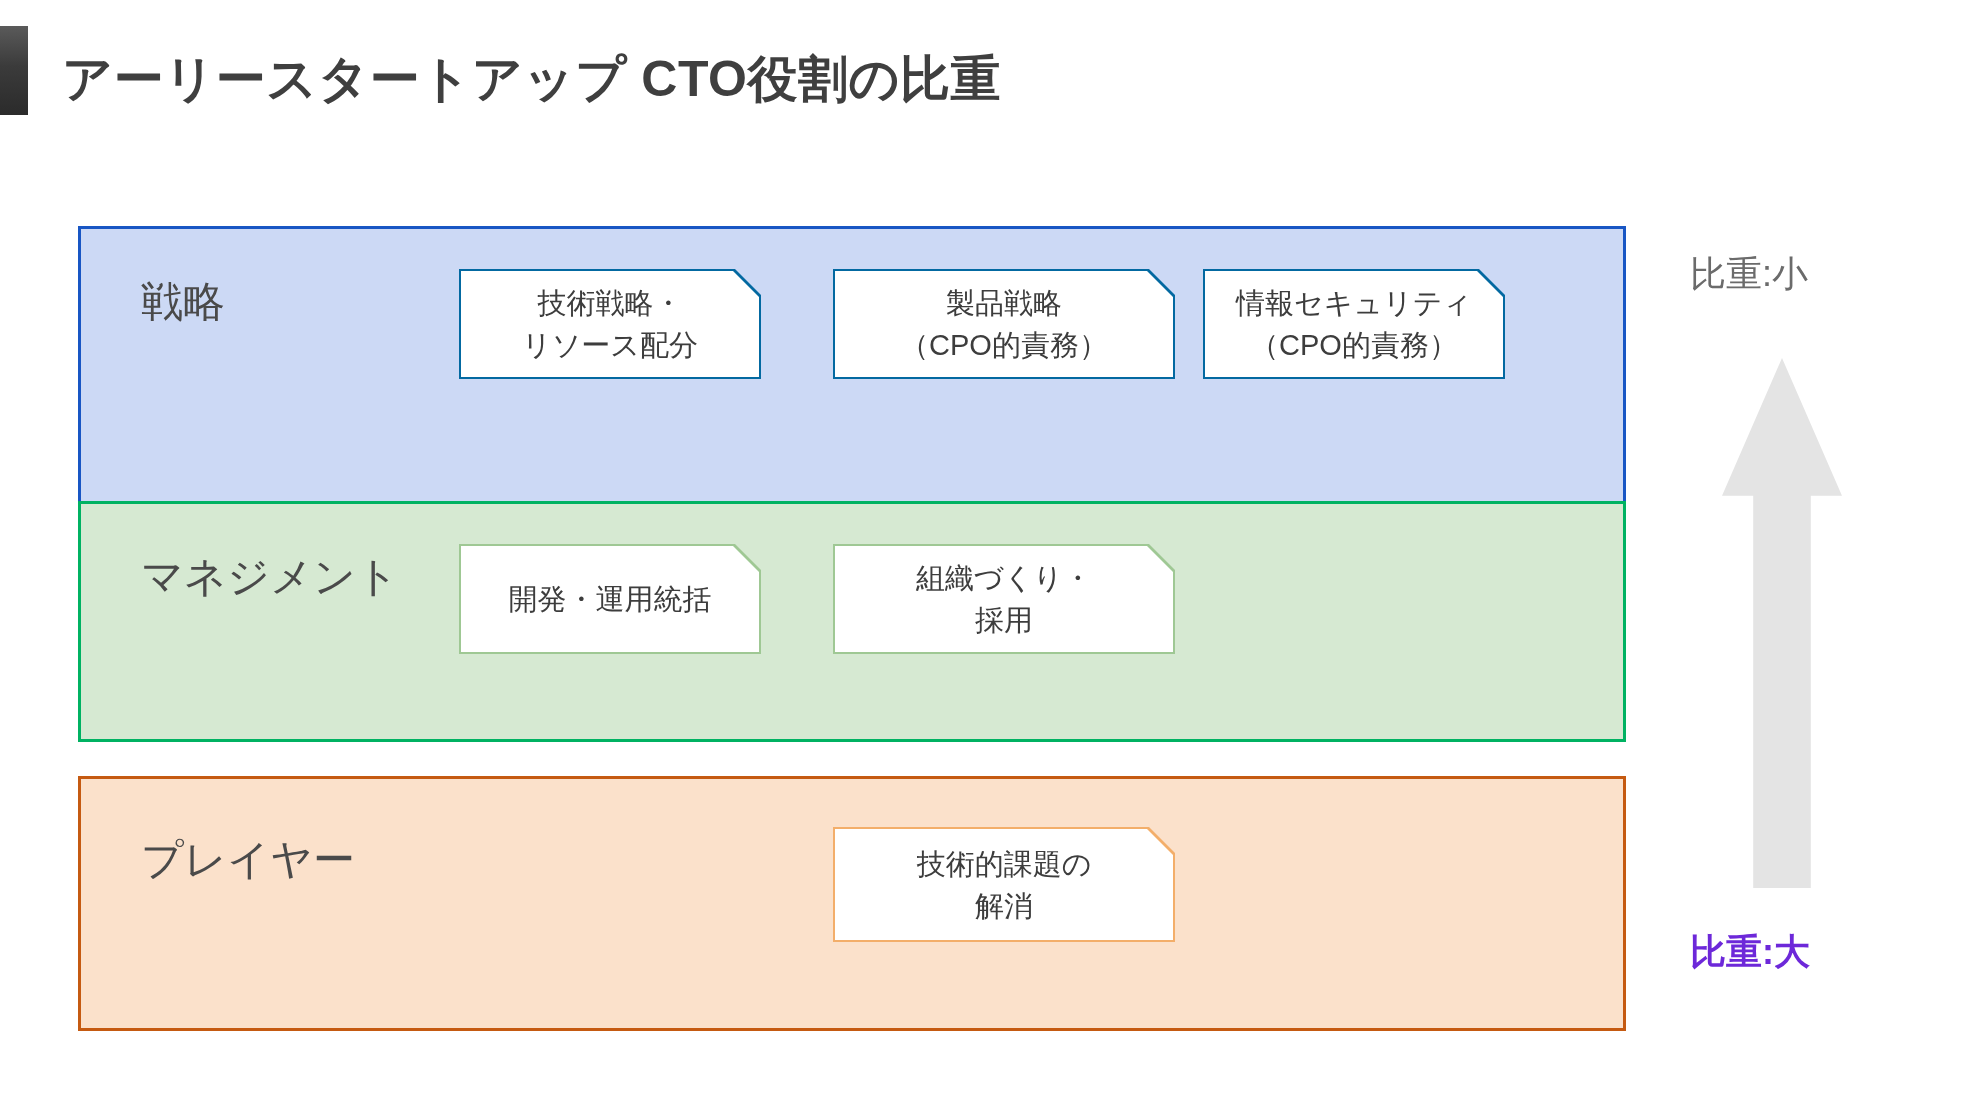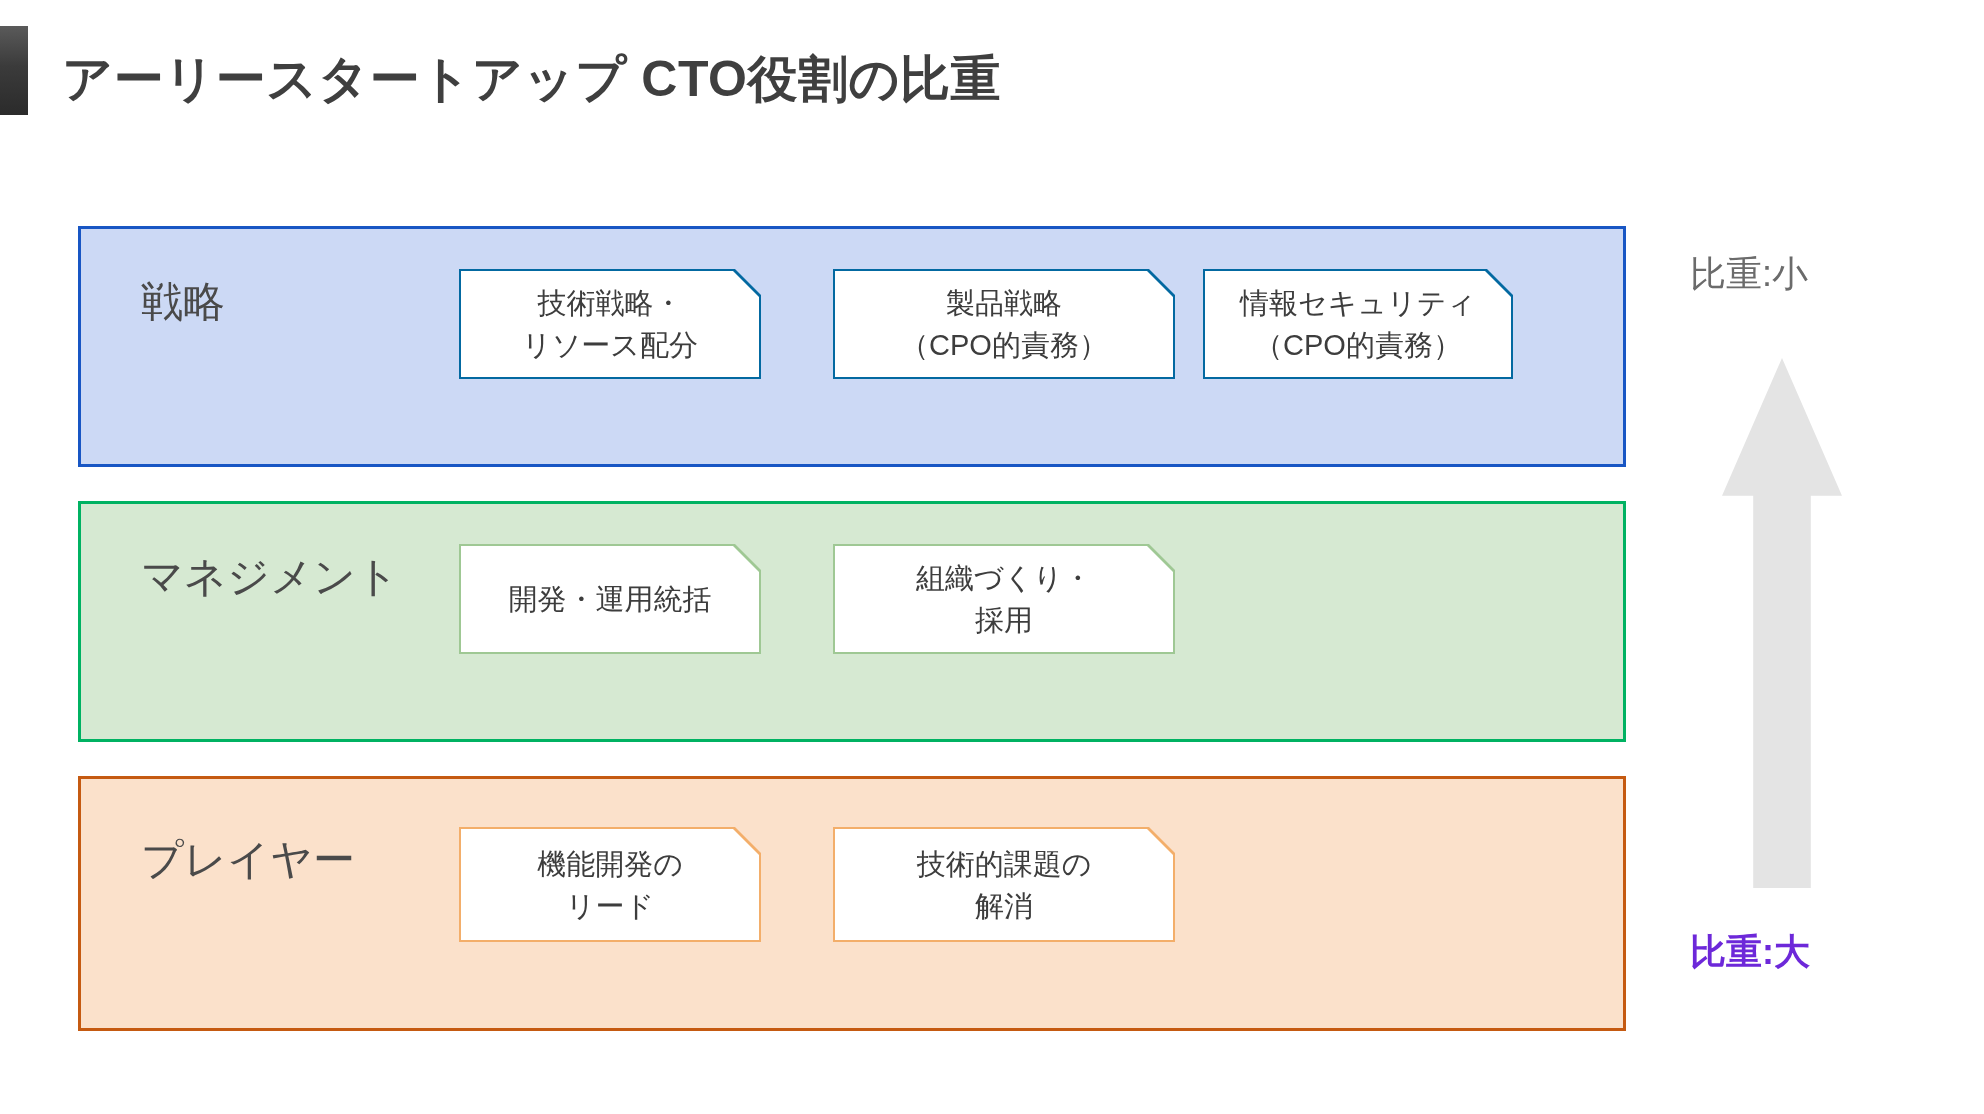--- a/index.html
+++ b/index.html
@@ -46,21 +46,21 @@
   .layer {
     position: absolute;
     left: 0;
     width: 1548px;
     box-sizing: border-box;
     display: flex;
     align-items: center;
   }
   .layer-strategy {
     top: 0px;
-    height: 241px;
+    height: 278px;
     background: #ccd9f5;
     border: 3px solid #1856c4;
   }
   .layer-management {
     top: 275px;
     height: 241px;
     background: #d6e9d2;
     border: 3px solid #00b262;
   }
   .layer-player {
@@ -119,21 +119,21 @@
   .bw-green  { background: #9fc894; }
   .bw-orange { background: #f3ae6a; }
 
   
   .row-strategy .card-wrap   { top: 40px; height: 110px; }
   .row-management .card-wrap { top: 40px; height: 110px; }
   .row-player .card-wrap     { top: 48px; height: 115px; }
 
   .col-1 { left: 378px; width: 302px; }
   .col-2 { left: 752px; width: 302px; padding-left: 40px; }
-  .col-3 { left: 1122px; width: 302px; padding-left: 8px; }
+  .col-3 { left: 1122px; width: 302px; }
 
   
   .scale-top-label {
     position: absolute;
     left: 1690px;
     top: 252px;
     font-size: 36px;
     line-height: 44px;
     color: #6b6b6b;
     white-space: nowrap;
@@ -205,26 +205,20 @@
       <div class="card">
         <span class="card-inner">組織づくり・
 採用</span>
       </div>
     </div>
   </div>
 
   <div class="layer layer-player row-player">
     <div class="layer-label">プレイヤー</div>
 
-    <div class="card-wrap bw-orange col-1">
-      <div class="card">
-        <span class="card-inner">機能開発の
-リード</span>
-      </div>
-    </div>
 
     <div class="card-wrap bw-orange col-2">
       <div class="card">
         <span class="card-inner">技術的課題の
 解消</span>
       </div>
     </div>
   </div>
 
 </div>

